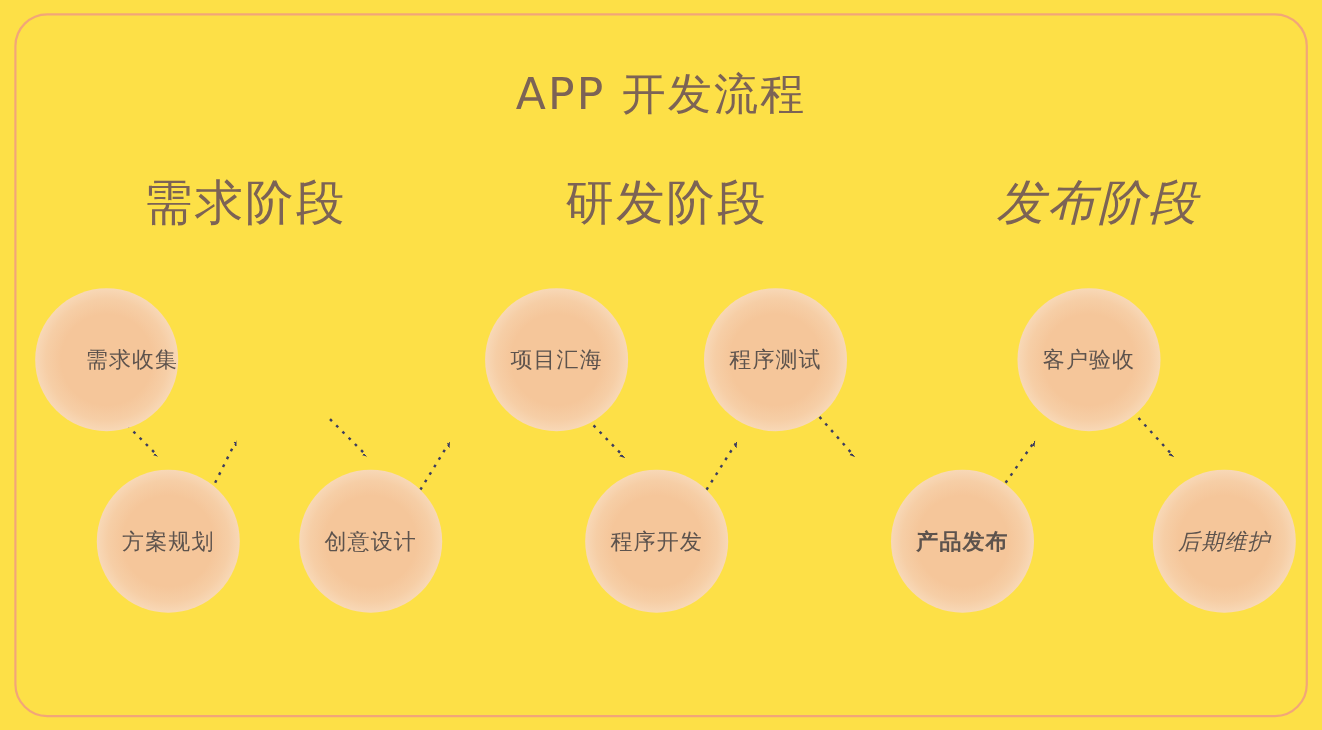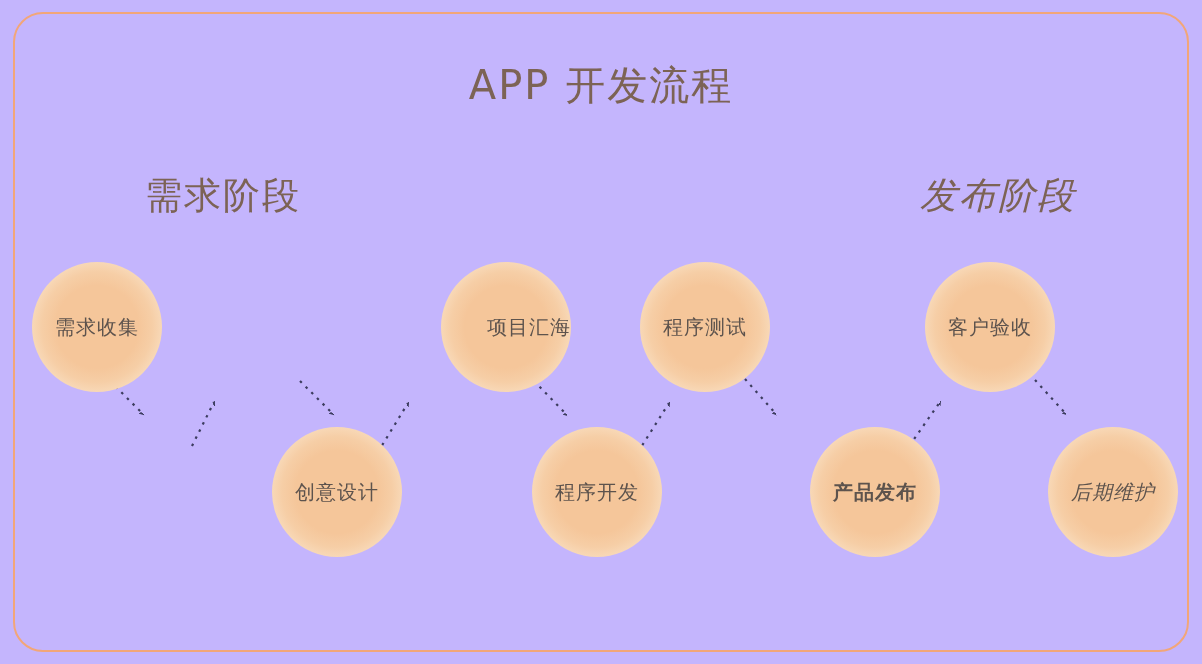--- a/index.html
+++ b/index.html
@@ -1,20 +1,20 @@
 <!DOCTYPE html>
 <html><head>
 <meta charset="utf-8">
 <style>
   html, body { margin: 0; padding: 0; background: #ffffff; }
   .canvas {
     position: relative;
     width: 1202px;
     height: 664px;
-    background: #c4b5fd;
+    background: #fde047;
     font-family: "DejaVu Sans", "Liberation Sans", sans-serif;
     overflow: hidden;
   }
   .frame {
     position: absolute;
     left: 13px; top: 12px; right: 13px; bottom: 12px;
     border: 2px solid #F2A678;
     border-radius: 30px;
     pointer-events: none;
   }
@@ -23,23 +23,23 @@
     top: 58px;
     left: 0;
     width: 100%;
     text-align: center;
     font-size: 40px;
     letter-spacing: 2px;
     color: #7C6355;
   }
   .phase {
     position: absolute;
-    top: 171px;
+    top: 155px;
     transform: translateX(-50%);
-    font-size: 37px;
+    font-size: 44px;
     letter-spacing: 2px;
     color: #7C6355;
     white-space: nowrap;
   }
   .phase-1 { left: 223px; }
   .phase-2 { left: 606px; }
   .phase-3 { left: 998px; font-style: italic; }
   .node {
     position: absolute;
     width: 130px;
@@ -82,56 +82,61 @@
 </head>
 <body>
 
 <div class="canvas">
 
   <div class="frame"></div>
 
   <div class="title">APP 开发流程</div>
 
   <div class="phase phase-1">需求阶段</div>
+  <div class="phase phase-2">研发阶段</div>
   <div class="phase phase-3">发布阶段</div>
 
   <svg class="arrows" viewBox="0 0 1202 664">
     <defs>
       <marker id="ah" markerWidth="12" markerHeight="12" refX="3" refY="0" orient="auto" markerUnits="userSpaceOnUse">
         <path d="M -6 -5 L 3 0 L -6 5" fill="none" stroke="#3C3C5F" stroke-width="1.8"></path>
       </marker>
     </defs>
     <line x1="110" y1="381" x2="143" y2="414" marker-end="url(#ah)"></line>
     <line x1="192" y1="446" x2="214" y2="402" marker-end="url(#ah)"></line>
     <line x1="300" y1="381" x2="333" y2="414" marker-end="url(#ah)"></line>
     <line x1="378" y1="452" x2="408" y2="403" marker-end="url(#ah)"></line>
     <line x1="534" y1="381" x2="567" y2="415" marker-end="url(#ah)"></line>
     <line x1="638" y1="452" x2="669" y2="403" marker-end="url(#ah)"></line>
     <line x1="745" y1="379" x2="776" y2="414" marker-end="url(#ah)"></line>
     <line x1="905" y1="452" x2="940" y2="402" marker-end="url(#ah)"></line>
     <line x1="1035" y1="380" x2="1066" y2="414" marker-end="url(#ah)"></line>
   </svg>
 
-  <div class="node" style="left:32px; top:262px;">
+  <div class="node" style="left:32px; top:262px;justify-content:flex-end;">
     <div class="bubble"></div>
     <span class="node-label">需求收集</span>
   </div>
-  <div class="node" style="left:441px; top:262px;justify-content:flex-end;">
+  <div class="node" style="left:441px; top:262px;">
     <div class="bubble"></div>
     <span class="node-label">项目汇海</span>
   </div>
   <div class="node" style="left:640px; top:262px;">
     <div class="bubble"></div>
     <span class="node-label">程序测试</span>
   </div>
   <div class="node" style="left:925px; top:262px;">
     <div class="bubble"></div>
     <span class="node-label">客户验收</span>
   </div>
 
+  <div class="node" style="left:88px; top:427px;">
+    <div class="bubble"></div>
+    <span class="node-label">方案规划</span>
+  </div>
   <div class="node" style="left:272px; top:427px;">
     <div class="bubble"></div>
     <span class="node-label">创意设计</span>
   </div>
   <div class="node" style="left:532px; top:427px;">
     <div class="bubble"></div>
     <span class="node-label">程序开发</span>
   </div>
   <div class="node" style="left:810px; top:427px;font-weight:bold;">
     <div class="bubble"></div>

